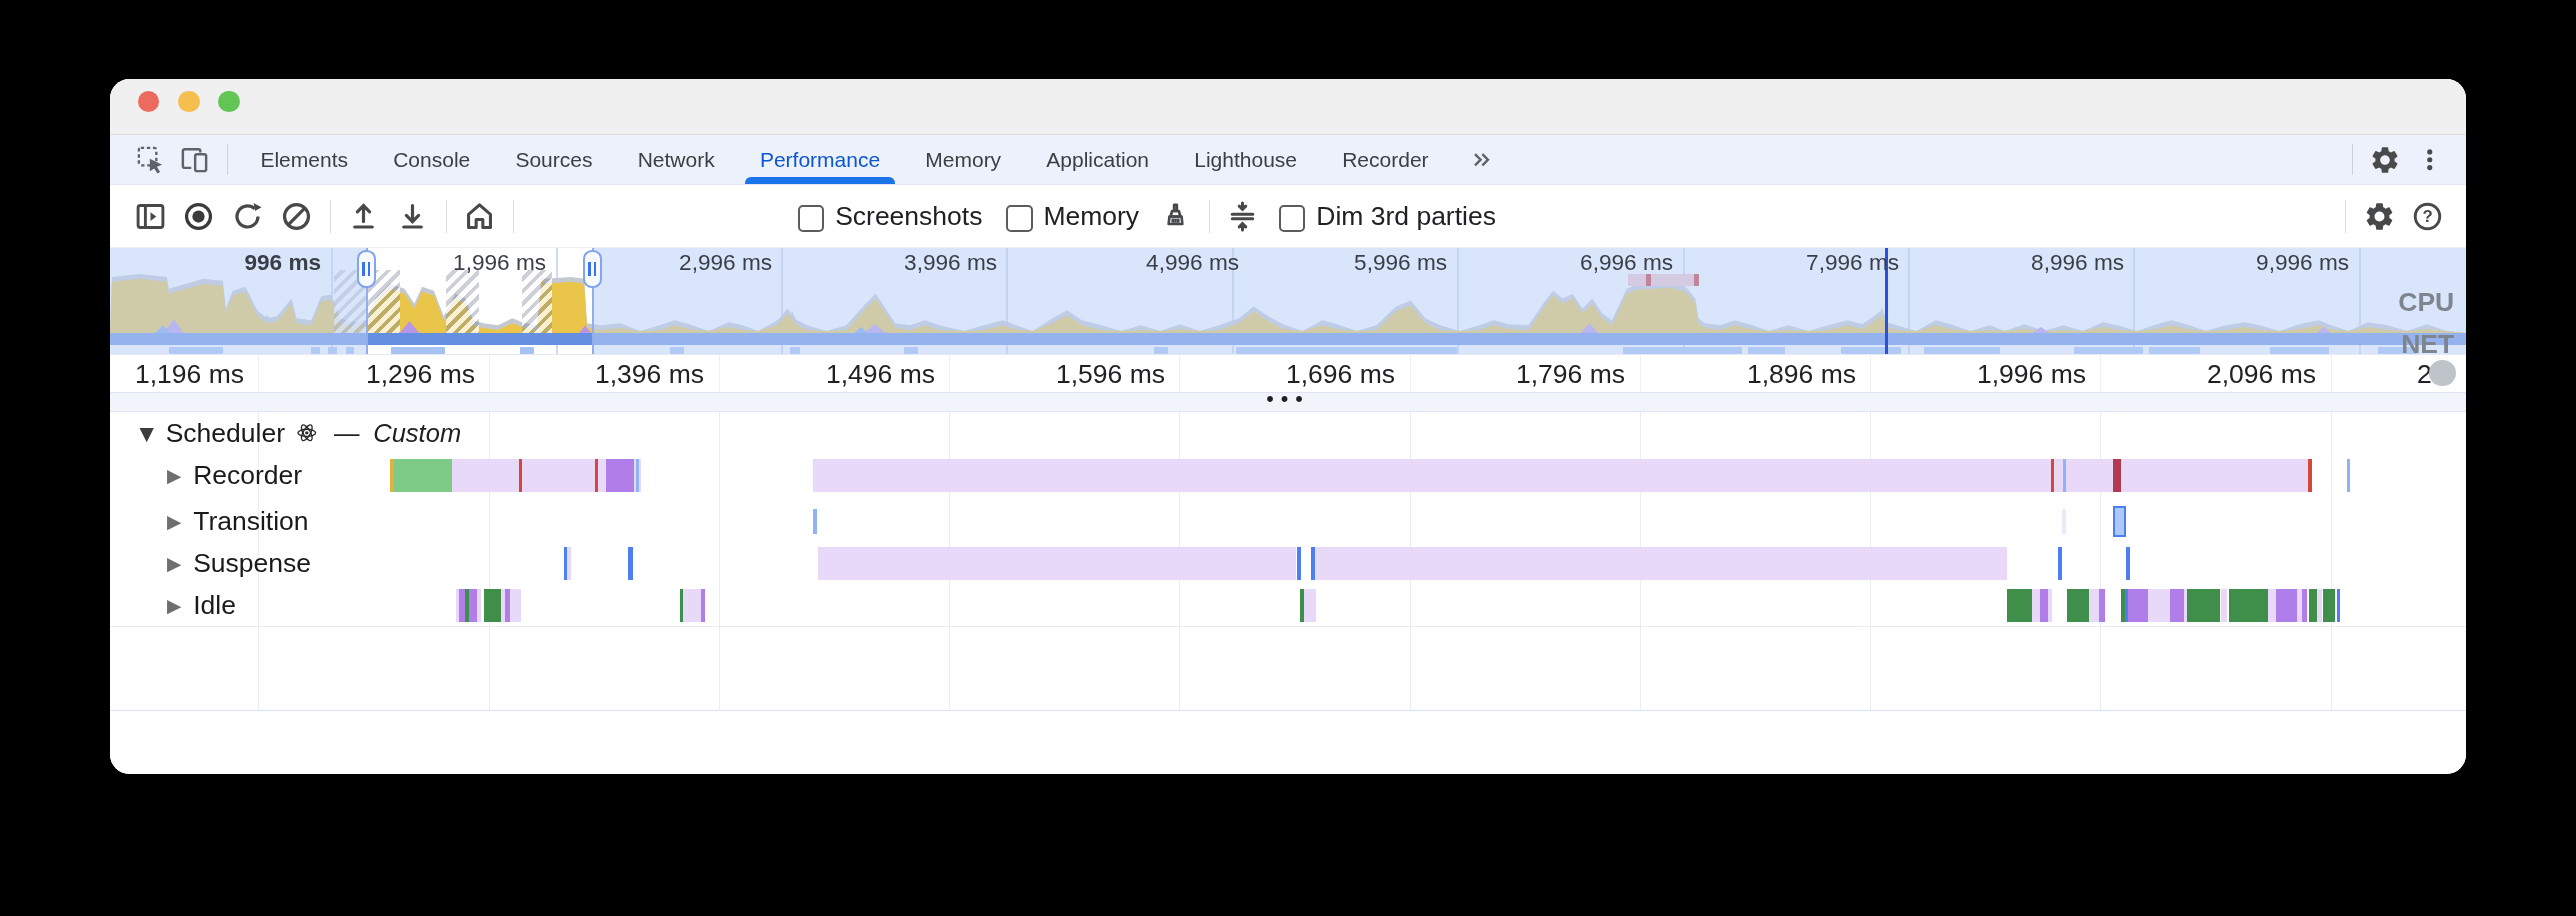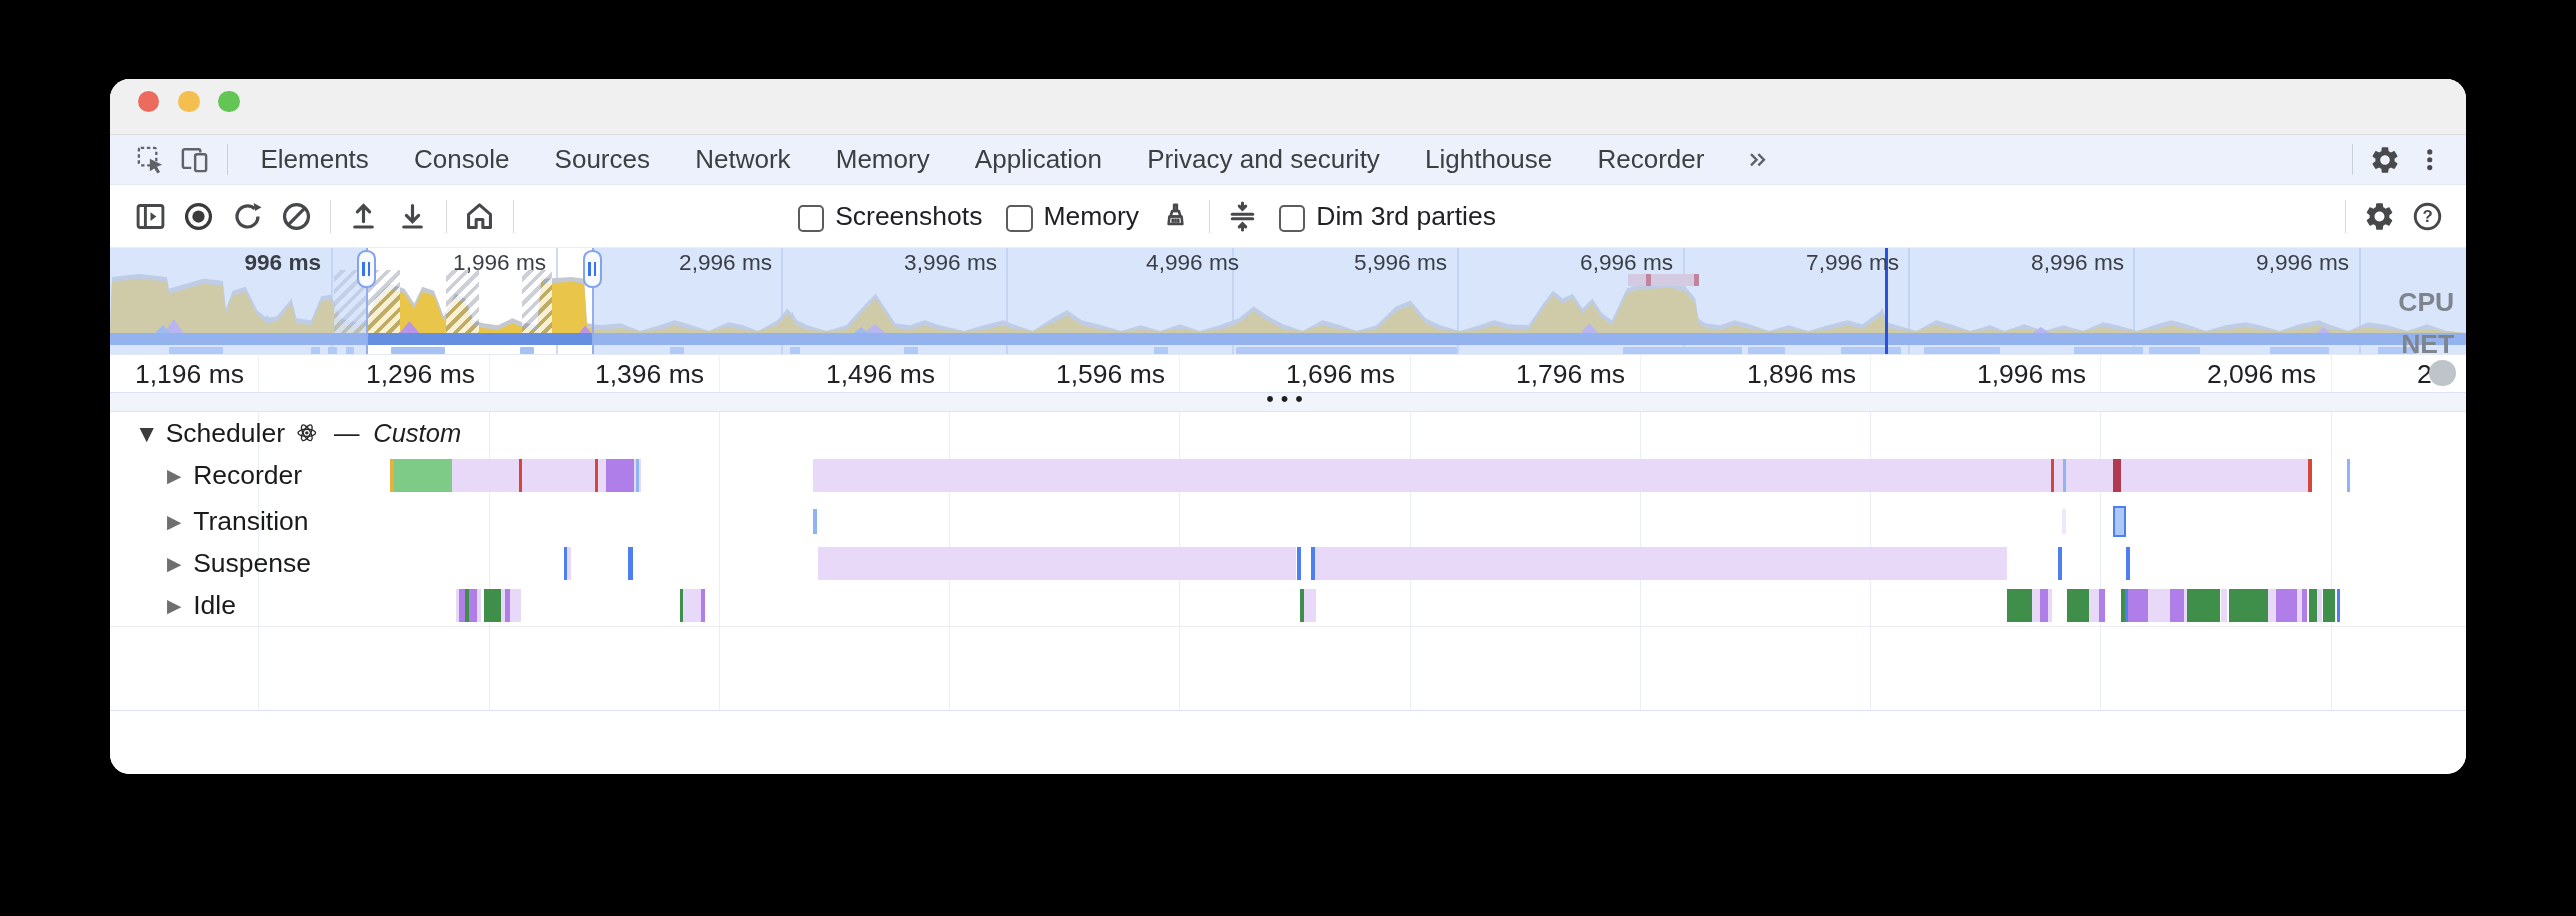--- a/index.html
+++ b/index.html
@@ -8,21 +8,21 @@
     border-radius:19.6px;box-shadow:0 23.6px 69px rgba(0,0,0,.6);overflow:hidden;}
   
   #titlebar{position:relative;height:55px;background:#f0f0f1;border-bottom:1px solid #dcdcdc;}
   .tl{position:absolute;top:11.8px;width:21.6px;height:21.6px;border-radius:50%;}
   
   #tabbar{position:relative;height:49px;background:#edf1fb;display:flex;align-items:center;
     border-bottom:1px solid #e3e7f2;padding:0 13.7px 0 17.7px;}
   .tbicon{width:33px;height:33px;display:flex;align-items:center;justify-content:center;margin:0 5.9px;flex:none;}
   .vdiv{width:1px;height:31px;background:#c9d0e2;margin:0 9.8px;flex:none;}
   .tab{position:relative;height:49px;display:flex;align-items:center;padding:0 22.6px;
-    font-size:26px;color:#3c4043;white-space:nowrap;cursor:default;}
+    font-size:21px;color:#3c4043;white-space:nowrap;cursor:default;}
   .tab.sel{color:#0b57d0;}
   .tab.sel .underline{position:absolute;left:7.9px;right:7.9px;bottom:0;height:6.9px;background:#1a73e8;border-radius:5.9px 5.9px 0 0;}
   #tab-right{margin-left:auto;display:flex;align-items:center;}
   
   #toolbar{position:relative;height:62px;background:#fff;border-bottom:1px solid #ededf2;
     display:flex;align-items:center;padding:0 13.7px 0 15.7px;}
   .icbtn{width:43px;height:43px;display:flex;align-items:center;justify-content:center;flex:none;margin:0 2.9px;border-radius:5.9px;}
   .tdiv{width:1px;height:33px;background:#dadada;margin:0 8.8px;flex:none;}
   .chk{display:flex;align-items:flex-end;margin:0 11.8px;flex:none;}
   .chk .box{width:22.6px;height:22.6px;border:2.5px solid #5c5c5c;border-radius:4.9px;background:#fff;margin-right:10.8px;flex:none;}
@@ -101,28 +101,29 @@
         </span>
         <span class="tab">
           <span>Console</span>
         </span>
         <span class="tab">
           <span>Sources</span>
         </span>
         <span class="tab">
           <span>Network</span>
         </span>
+        <span class="tab sel">
+          <span>Performance</span>
+          <span class="underline"></span>
+        </span>
         <span class="tab">
           <span>Memory</span>
         </span>
         <span class="tab">
           <span>Application</span>
-        </span>
-        <span class="tab">
-          <span>Privacy and security</span>
         </span>
         <span class="tab">
           <span>Lighthouse</span>
         </span>
         <span class="tab">
           <span>Recorder</span>
         </span>
       </div>
     <span class="tab" style="padding:0 15.7px;">
       <svg width="29.5" height="29.5" viewBox="0 0 24 24" fill="none" stroke="#5f6368" stroke-width="2">

